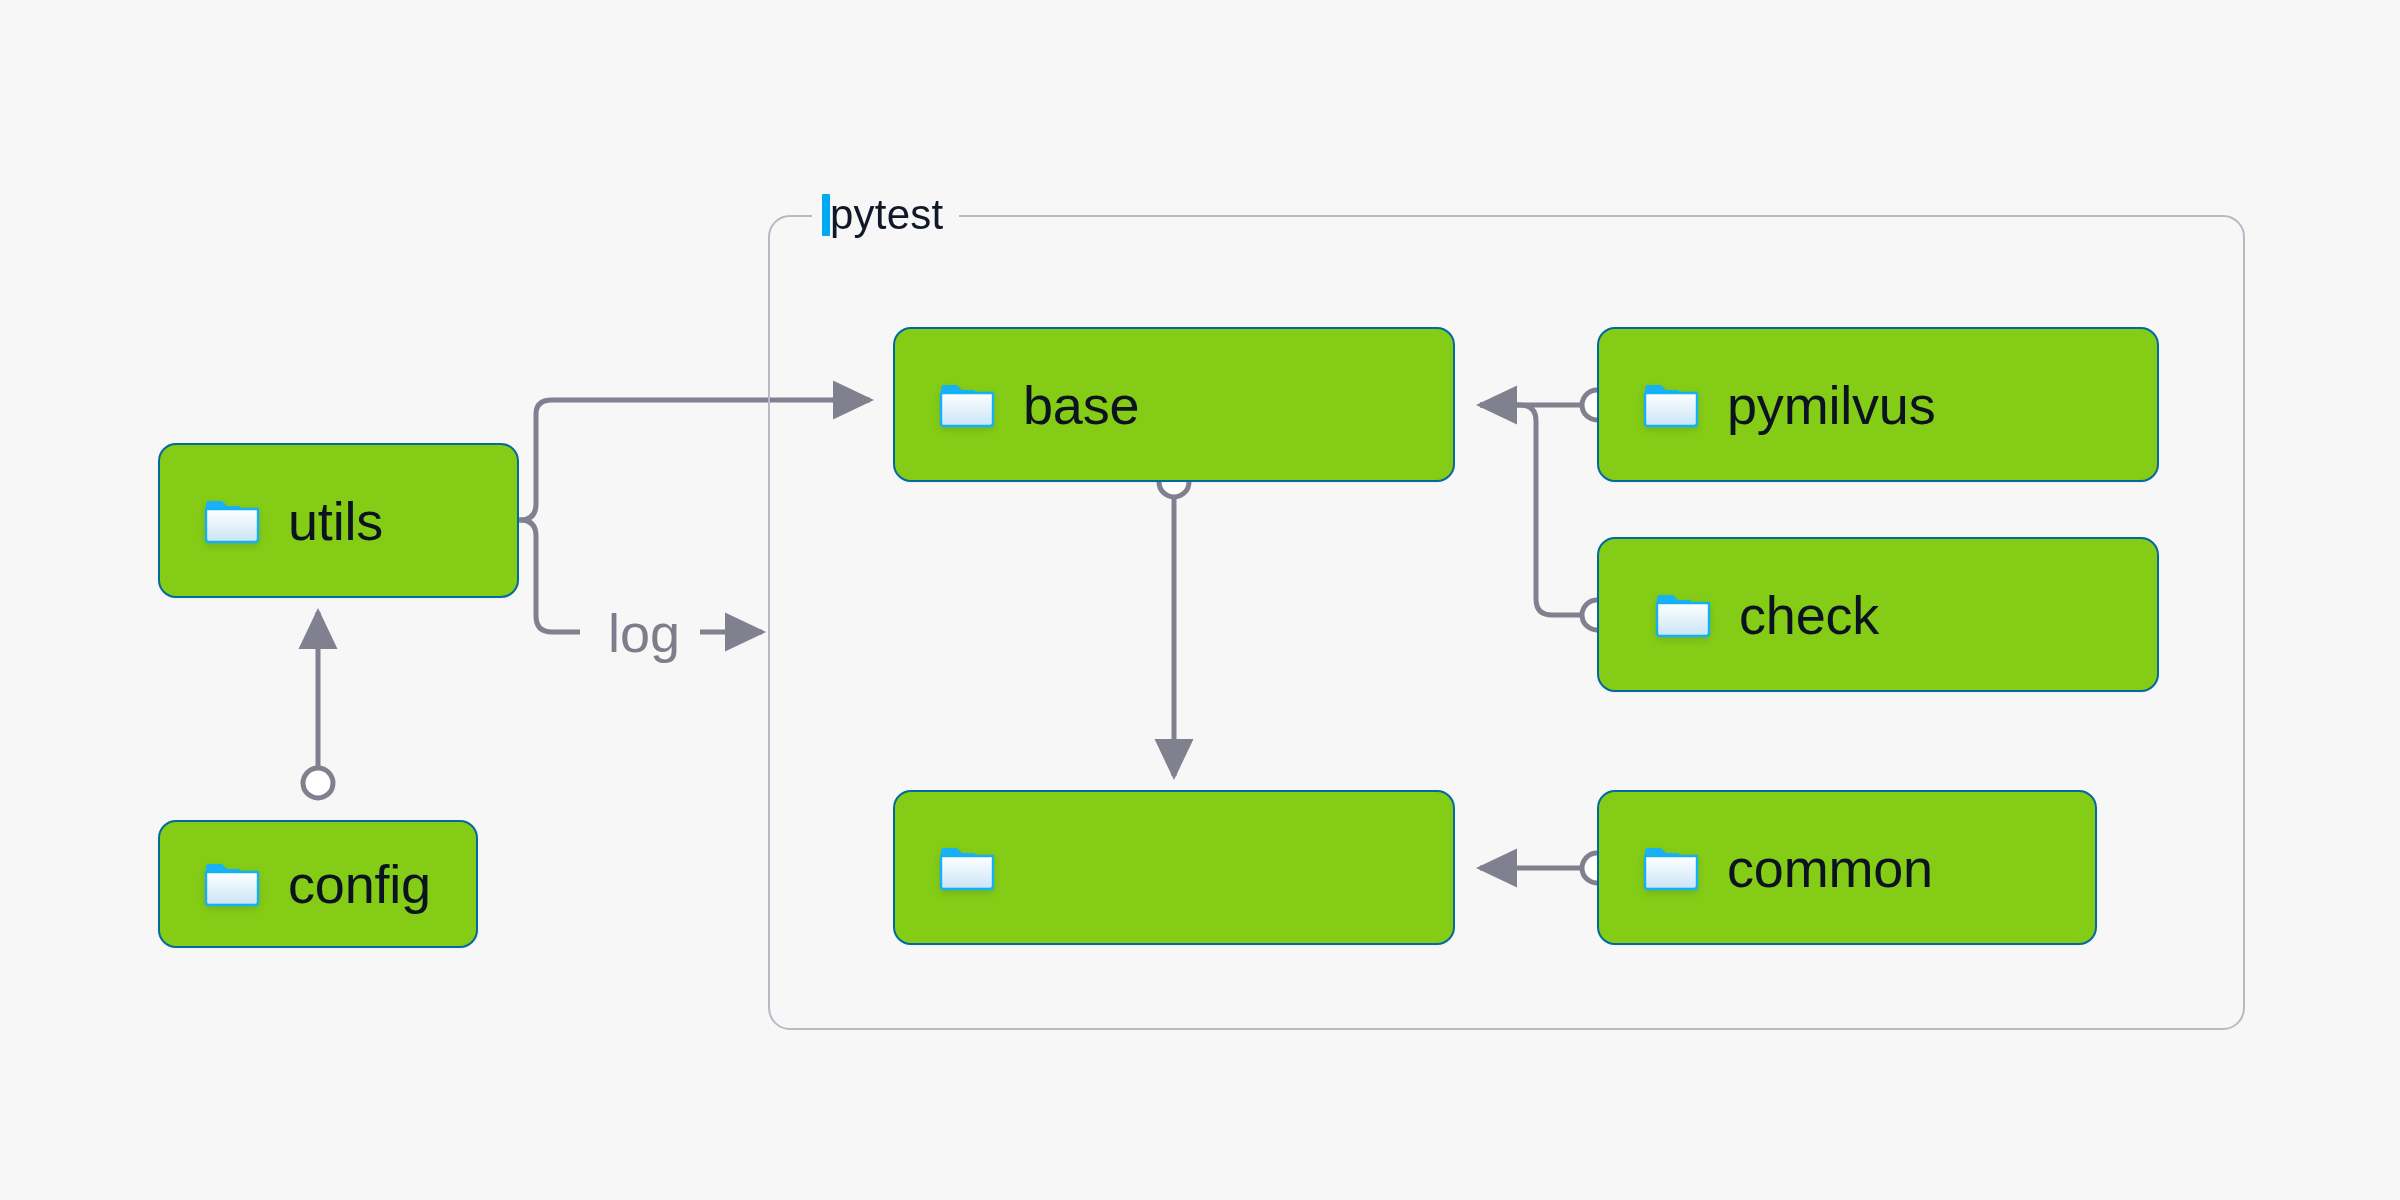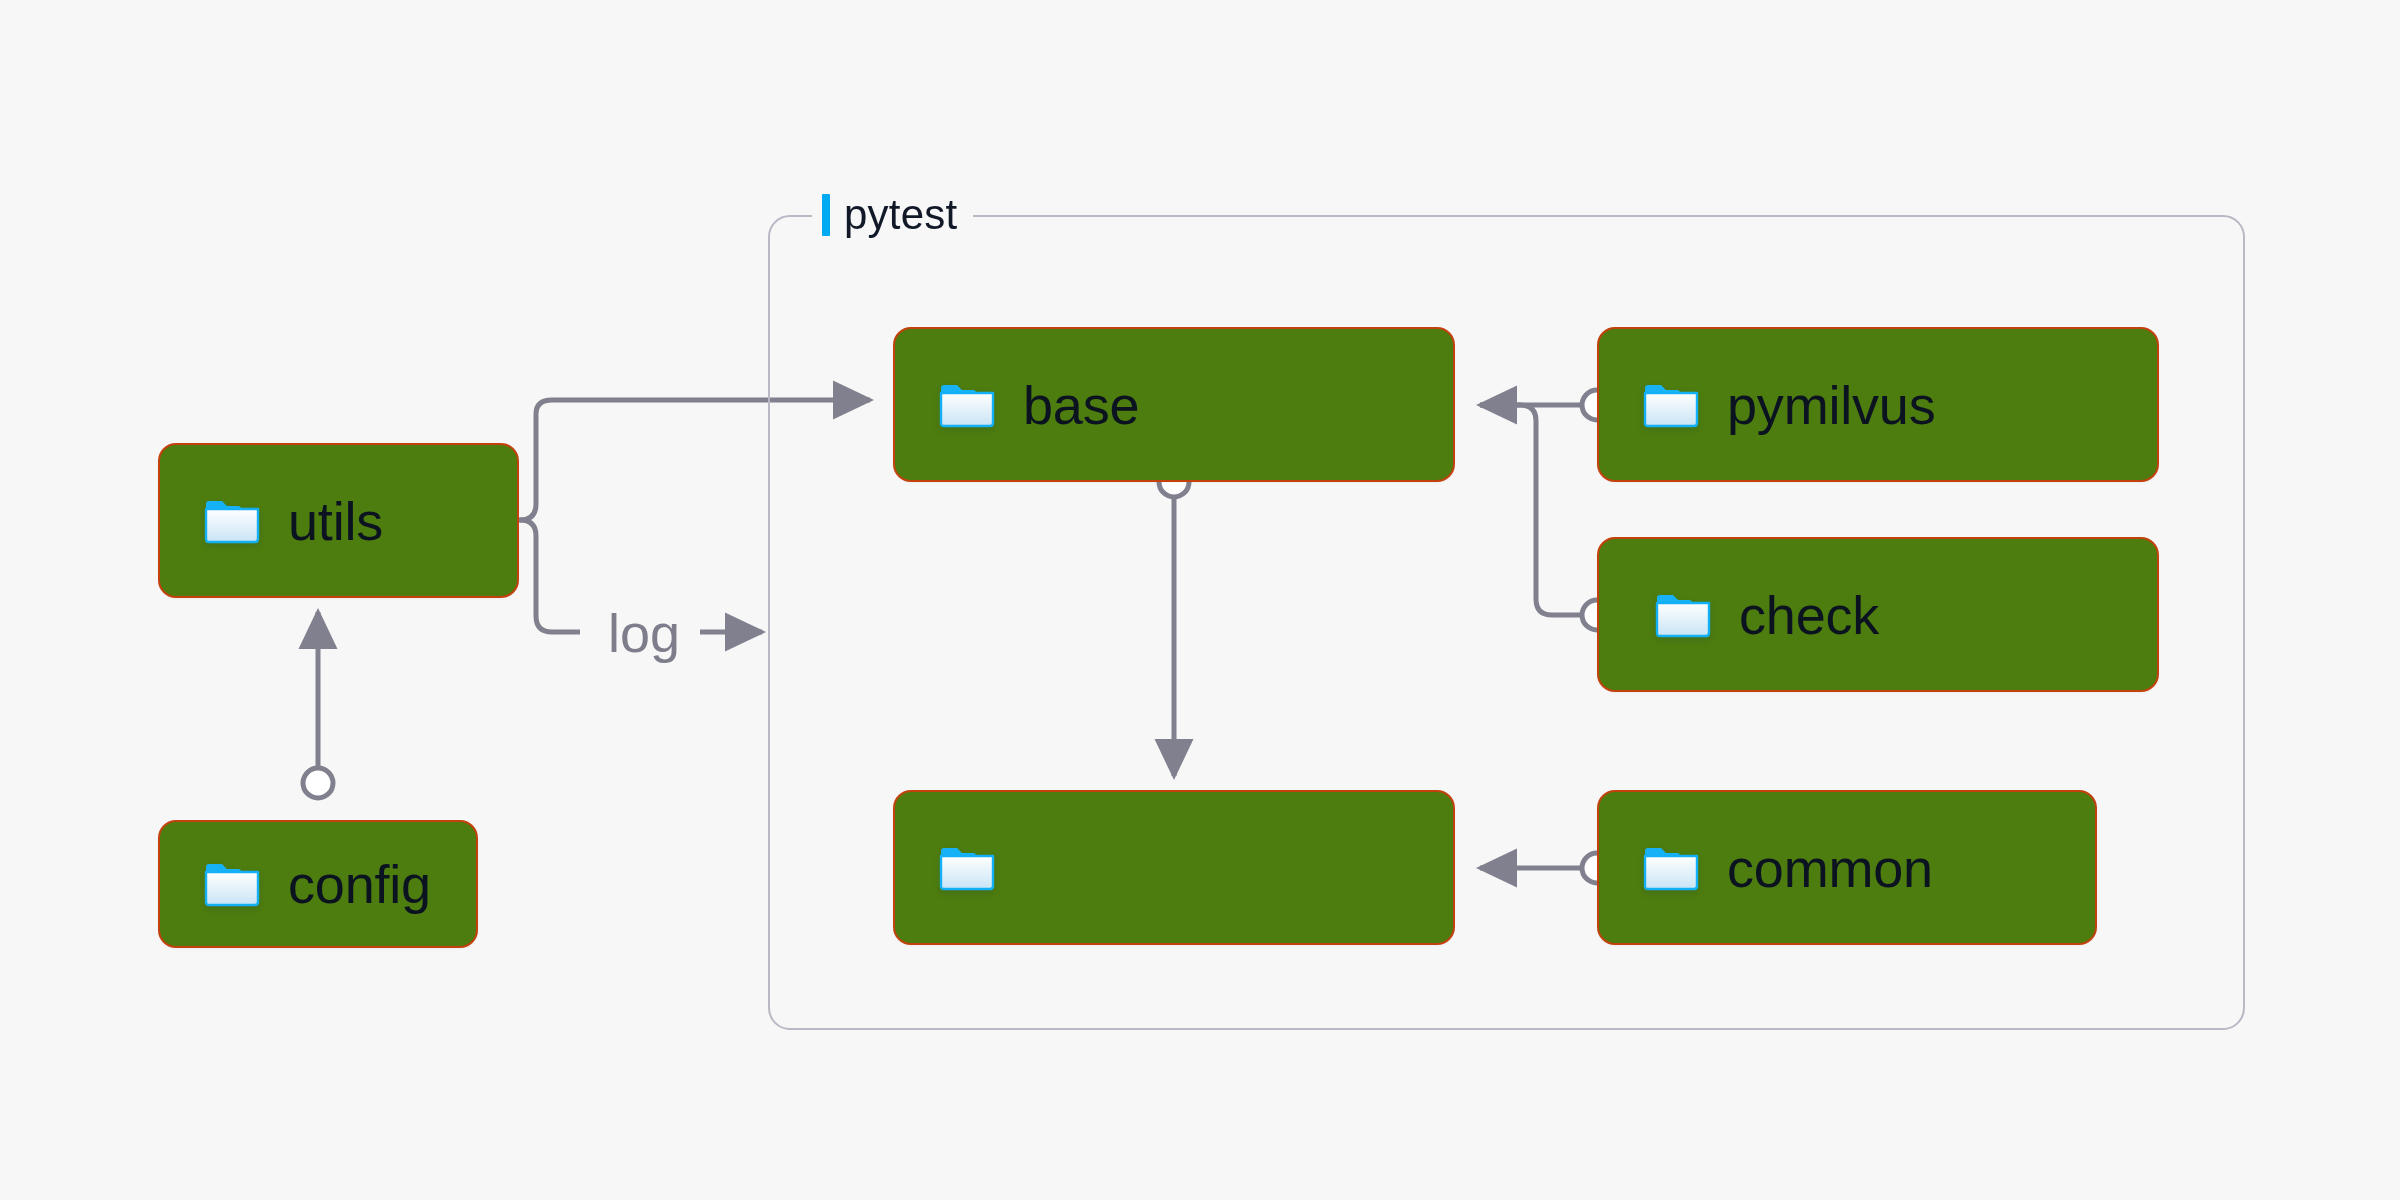--- a/index.html
+++ b/index.html
@@ -32,21 +32,20 @@
     position: absolute;
     border: 2px solid #b9b8c4;
     border-radius: 22px;
     background: transparent;
     box-sizing: border-box;
   }
   .group-label {
     position: absolute;
     display: flex;
     align-items: center;
-    gap: 14px;
     background: #f7f7f7;
     padding: 0 16px 0 10px;
     height: 46px;
   }
   .group-label .bar {
     width: 8px;
     height: 42px;
     background: #00aaf2;
     border-radius: 1px;
   }
@@ -54,22 +53,22 @@
     font-size: 42px;
     color: #111827;
     letter-spacing: 0.2px;
     line-height: 1;
   }
 
   
   .node {
     position: absolute;
     box-sizing: border-box;
-    background: #4d7c0f;
-    border: 2px solid #c2410c;
+    background: #84cc16;
+    border: 2px solid #0369a1;
     border-radius: 18px;
     display: flex;
     align-items: center;
     box-shadow: 0 1px 2px rgba(16,24,40,0.04);
   }
   .node-inner {
     display: flex;
     align-items: center;
     gap: 28px;
     padding-left: 44px;

